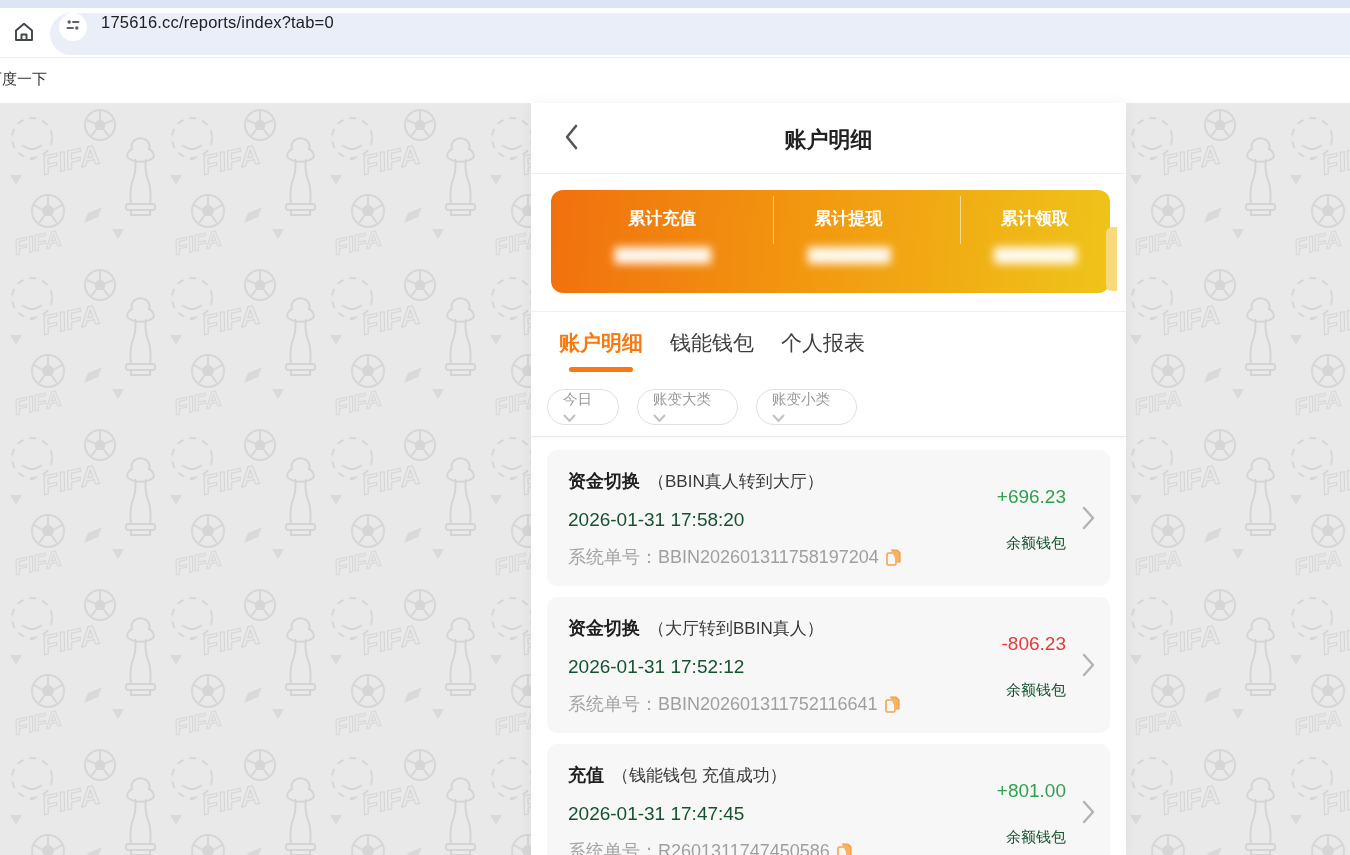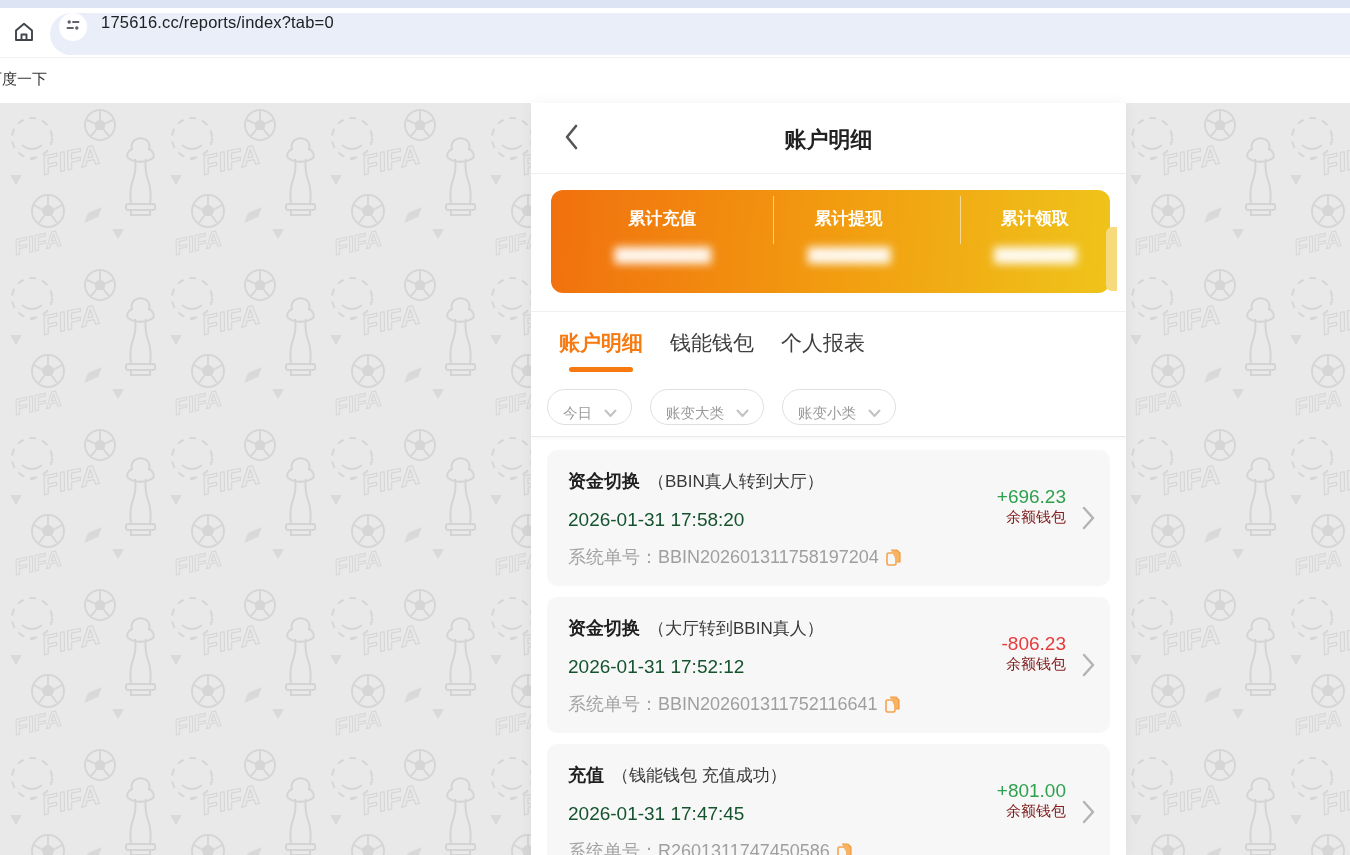--- a/index.html
+++ b/index.html
@@ -50,40 +50,40 @@
 
   .tabs-row { position:relative; height:68px; display:flex; padding:17px 0 0 28px; }
   .tab { position:relative; margin-right:27px; font-size:21px; color:#3f3f3f;
     cursor:pointer; padding-bottom:22px; }
   .tab.active { color:#f7790f; font-weight:700; }
   .tab-underline { position:absolute; left:50%; transform:translateX(-50%); bottom:8px;
     width:64px; height:5px; border-radius:3px; background:#f7790f; }
 
   .filter-row { position:relative; height:57px; padding:9px 0 0 16px; display:flex;
     border-bottom:1px solid #e9e9e9; box-shadow:0 2px 4px rgba(0,0,0,.03); }
-  .pill { display:inline-flex; align-items:center; height:36px; border:1px solid #e0e0e0;
-    border-radius:18px; padding:12px 14px 0 15px; margin-right:18px; cursor:pointer; background:#fff; }
+  .pill { display:inline-flex; align-items:flex-start; height:36px; border:1px solid #e0e0e0;
+    border-radius:18px; padding:0 14px 0 15px; margin-right:18px; cursor:pointer; background:#fff;flex-direction:column; }
   .pill-label { font-size:14.5px; color:#999; margin-right:12px; }
 
   .txn-list { padding:13px 16px 0 16px; }
   .txn-card { background:#f7f7f8; border-radius:10px; height:136px; margin-bottom:11px;
     display:flex; cursor:pointer; }
   .txn-info { flex:1; padding:19px 0 0 21px; min-width:0; }
   .txn-title-row { display:flex; align-items:baseline; }
   .txn-type { font-size:18px; font-weight:700; color:#1f1f1f; }
   .txn-detail { font-size:17px; color:#383838; margin-left:8px; }
   .txn-date { margin-top:16px; font-size:19px; color:#14532d; }
   .txn-order { margin-top:14px; font-size:18px; color:#a3a3a3; display:flex; align-items:center; }
   .txn-order-no { color:#9f9f9f; }
   .copy-btn { margin-left:7px; display:inline-flex; cursor:pointer; }
   .txn-right { width:128px; text-align:right; padding-top:36px; }
   .txn-amount { font-size:19px; font-weight:500; }
   .txn-amount.pos { color:#2fa14e; }
   .txn-amount.neg { color:#e83a3a; }
-  .txn-wallet { font-size:15px; color:#7f1d1d; }
+  .txn-wallet { margin-top:26px; font-size:15px; color:#14532d; }
   .txn-chev { width:44px; display:flex; align-items:center; justify-content:center; }
 </style>
 </head>
 <body>
 
 <div class="tab-strip"></div>
 <div class="toolbar">
   <div class="home-btn">
     <span>
       <svg width="24" height="24" viewBox="0 0 24 24" fill="none" stroke="#40454a" stroke-width="1.9" stroke-linejoin="round">

